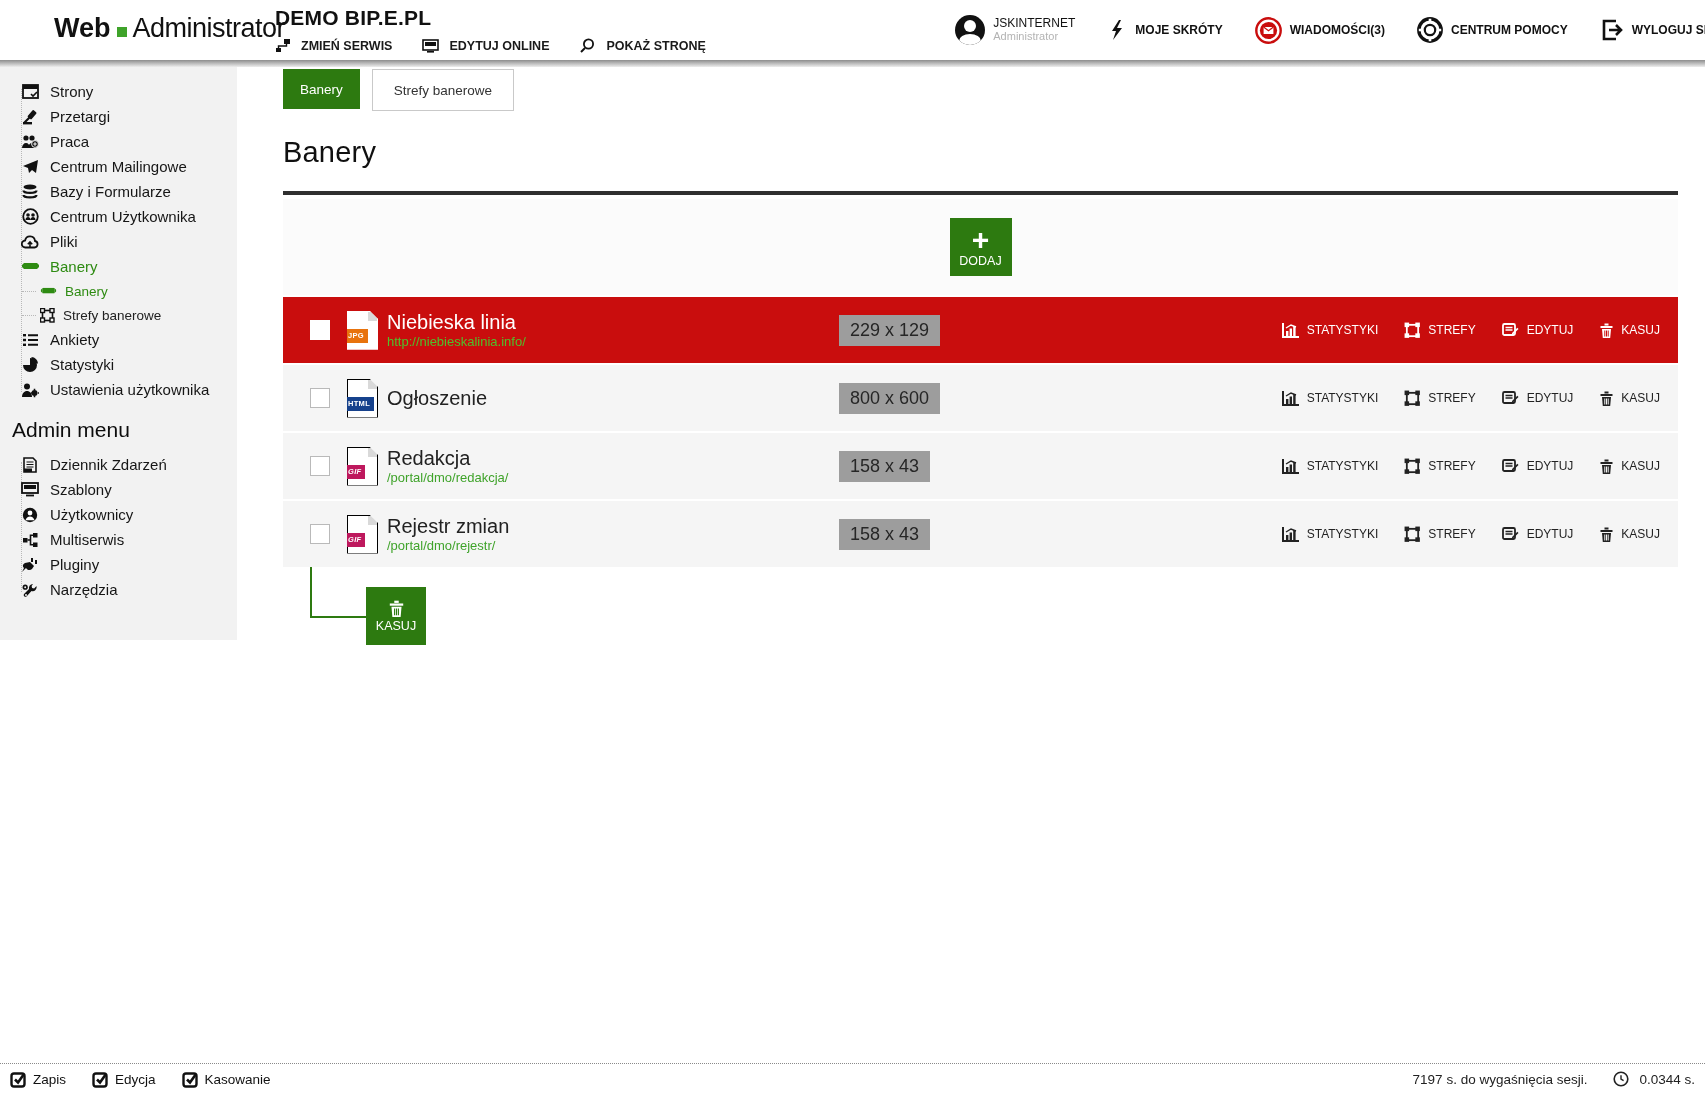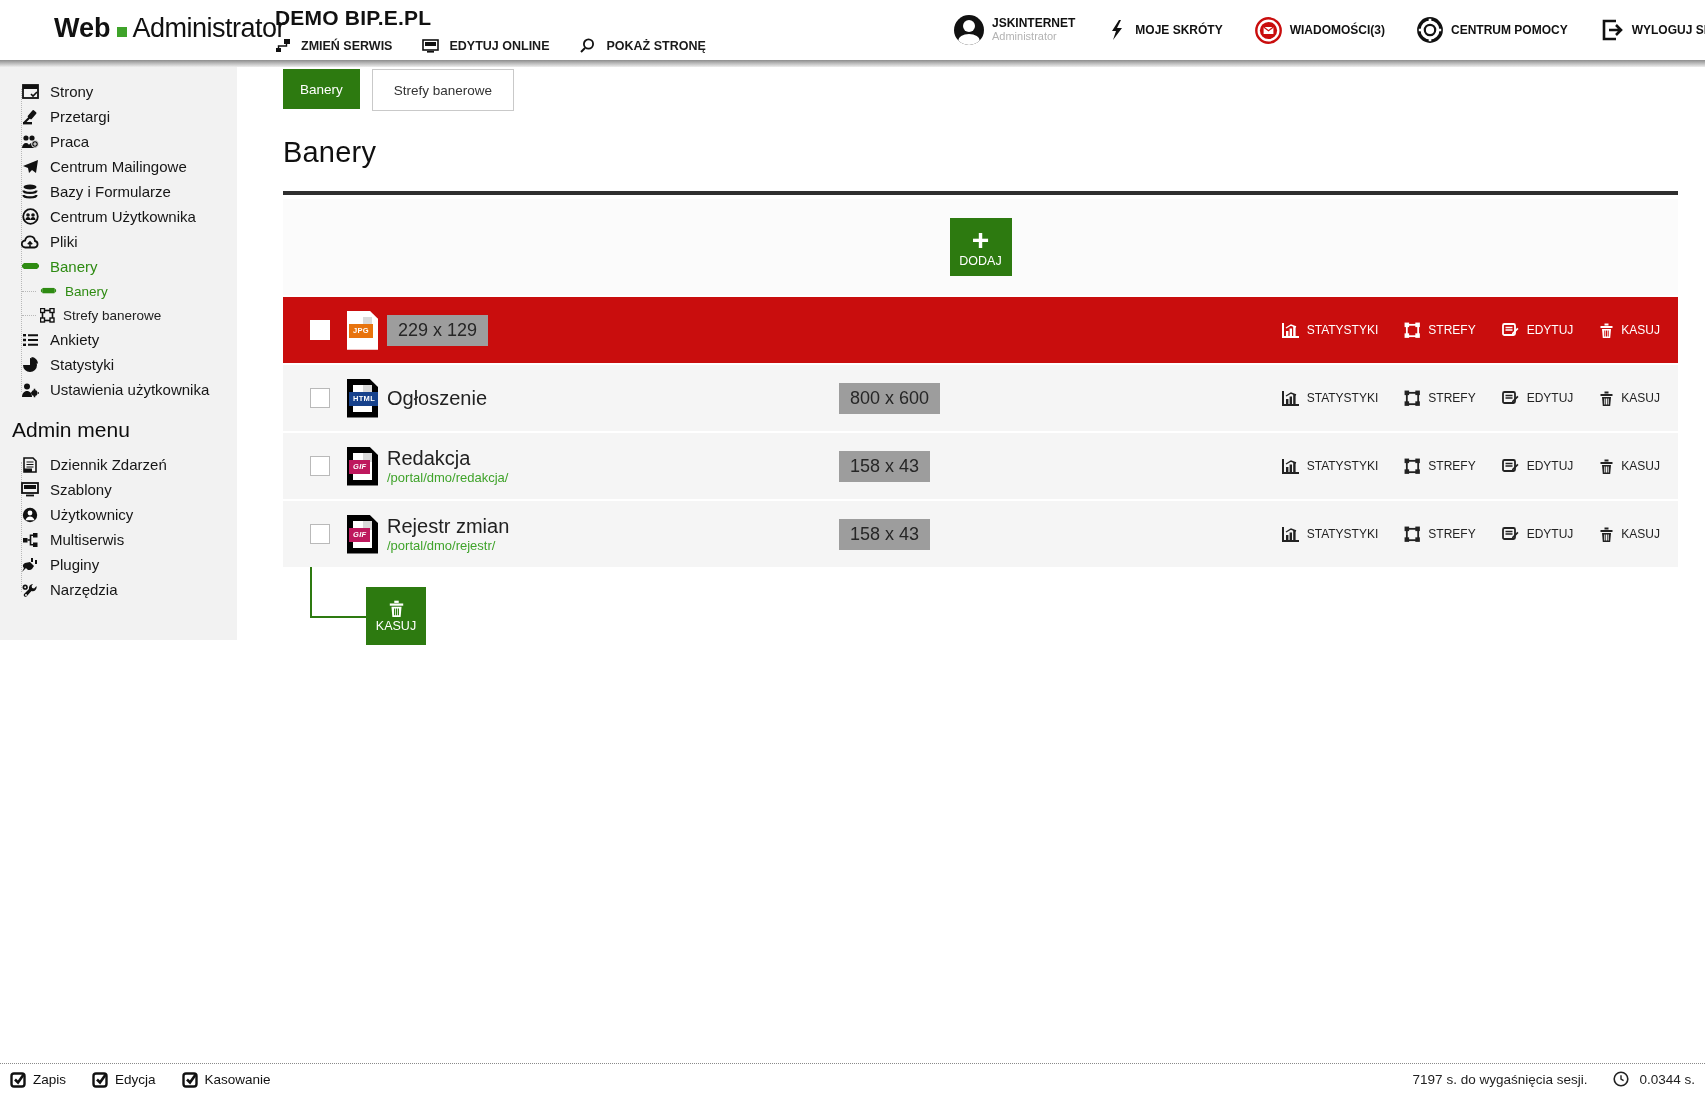--- a/index.html
+++ b/index.html
@@ -18,21 +18,21 @@
   .logo .a { font-weight:400; letter-spacing:-0.5px; }
   .site-block { position:absolute; left:255px; top:6px; }
   .site-title { font-size:21px; font-weight:700; color:#111; letter-spacing:0.2px; }
   .site-menu { display:flex; gap:30px; margin-top:7px; }
   .site-menu .mi { display:flex; align-items:center; gap:10px; font-size:12.5px; font-weight:600; color:#1a1a1a; cursor:pointer; white-space:nowrap; }
   .topbar-right { position:absolute; right:10px; top:0; height:60px; display:flex; align-items:center; gap:32px; }
   .user { display:flex; align-items:center; gap:8px; cursor:pointer; }
   .avatar { width:30px; height:30px; border-radius:50%; background:#111; position:relative; overflow:hidden; flex:0 0 auto; }
   .avatar:before { content:""; position:absolute; left:9px; top:5px; width:12px; height:12px; border-radius:50%; background:#fff; }
   .avatar:after  { content:""; position:absolute; left:4px; top:19px; width:22px; height:14px; border-radius:50% 50% 0 0; background:#fff; }
-  .user-name { font-size:12px; font-weight:700; color:#111; line-height:13px; }
+  .user-name { font-size:12px; font-weight:400; color:#111; line-height:13px; }
   .user-role { font-size:11px; color:#b3b3b3; line-height:13px; }
   .tbi { display:flex; align-items:center; gap:8px; font-size:12px; font-weight:600; color:#111; cursor:pointer; white-space:nowrap; }
   .icon { display:inline-flex; align-items:center; justify-content:center; }
   svg { display:block; }
 
   
   .sidebar { position:absolute; left:0; top:67px; width:237px; height:573px; background:#f2f2f2; padding-top:12px; }
   .nav { position:relative; }
   .nav:before { content:""; position:absolute; left:21px; top:10px; bottom:10px; border-left:1px dotted #b8b8b8; }
   .nav-item { position:relative; display:flex; align-items:center; gap:10px; height:25px; padding-left:20px; font-size:15px; color:#161616; cursor:pointer; }
@@ -55,21 +55,21 @@
   .add-section { background:#fbfbfb; height:96px; margin-top:4px; display:flex; align-items:center; justify-content:center; }
   .btn-green { width:62px; height:58px; background:#2d7a10; color:#fff; display:flex; flex-direction:column; align-items:center; justify-content:center; gap:1px; cursor:pointer; }
   .btn-green .plus { font-size:30px; line-height:26px; font-weight:600; }
   .btn-green .lbl { font-size:12.5px; }
 
   .row { height:66px; margin-top:2px; background:#f5f5f5; display:flex; align-items:center; padding:0 18px 0 27px; color:#222; }
   .row.selected { background:#c90d0d; color:#fff; }
   .checkbox { width:20px; height:20px; background:#fff; border:1px solid #b9b9b9; cursor:pointer; flex:0 0 auto; }
   .row.selected .checkbox { border-color:#fff; }
   .ficon { position:relative; width:31px; height:39px; margin:0 9px 0 17px; flex:0 0 auto;
-    background:#fff; border:6px solid #000000;
+    background:#fff; border:1px solid #000000;
     clip-path: polygon(0 0, 72% 0, 100% 22%, 100% 100%, 0 100%); }
   .row.selected .ficon { border-color:#fff; }
   .ficon .fold { position:absolute; right:0; top:0; width:9px; height:9px; background:#d9d9d9; }
   .ftype { position:absolute; left:-4px; bottom:6px; color:#fff; font-size:7.5px; font-weight:700; padding:2.5px 4px; letter-spacing:0.3px; }
   .ftype-jpg { background:#e8730d; }
   .ftype-html { background:#16418c;margin-top:20px; }
   .ftype-gif { background:#be185d;font-style:italic; }
   .title-block { width:452px; display:flex; flex-direction:column; justify-content:center; }
   .btitle { font-size:20px; font-weight:400; line-height:23px; }
   .burl { font-size:13px; color:#3fa32a; line-height:16px; }
@@ -402,20 +402,24 @@
       <span class="lbl">DODAJ</span>
     </div>
   </div>
 
   <div class="row selected">
     <div class="checkbox"></div>
     <div class="ficon">
         <span class="fold"></span>
         <span class="ftype ftype-jpg">JPG</span>
       </div>
+    <div class="title-block">
+      <div class="btitle">Niebieska linia</div>
+      <div class="burl">http://niebieskalinia.info/</div>
+    </div>
     <div class="size-badge">229 x 129</div>
     <div class="actions">
       <div class="action">
         <span class="icon">
             <svg width="19" height="17" viewBox="0 0 19 17">
               <path d="M2 1v14h16" stroke="currentColor" stroke-width="2" fill="none"></path>
               <rect x="5" y="9" width="2.4" height="5" fill="currentColor"></rect>
               <rect x="8.6" y="6.5" width="2.4" height="7.5" fill="currentColor"></rect>
               <rect x="12.2" y="4" width="2.4" height="10" fill="currentColor"></rect>
               <path d="M5 6l5-3 5 2" stroke="currentColor" stroke-width="1.4" fill="none"></path>

